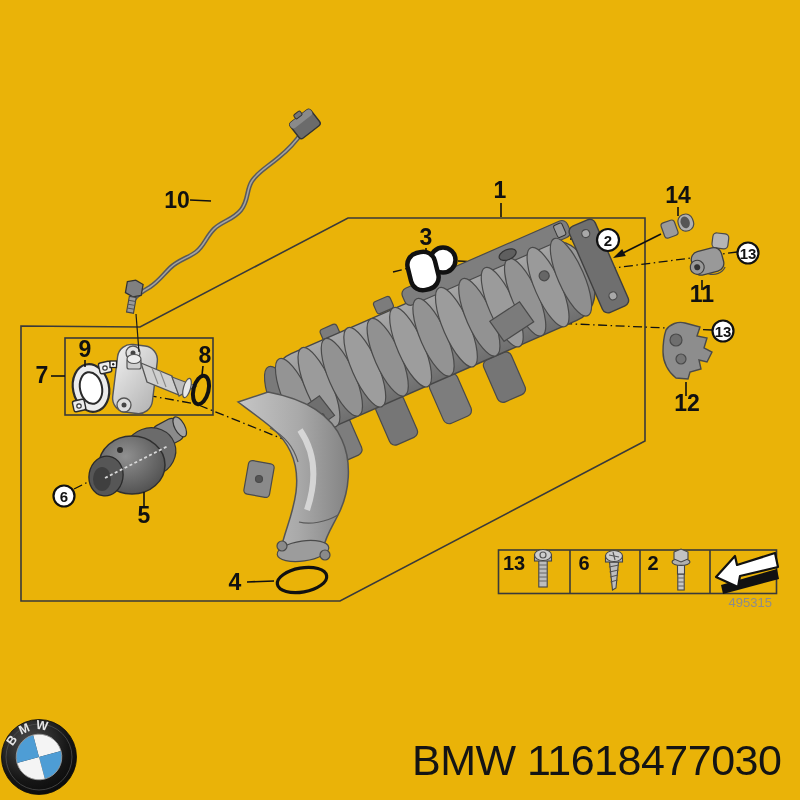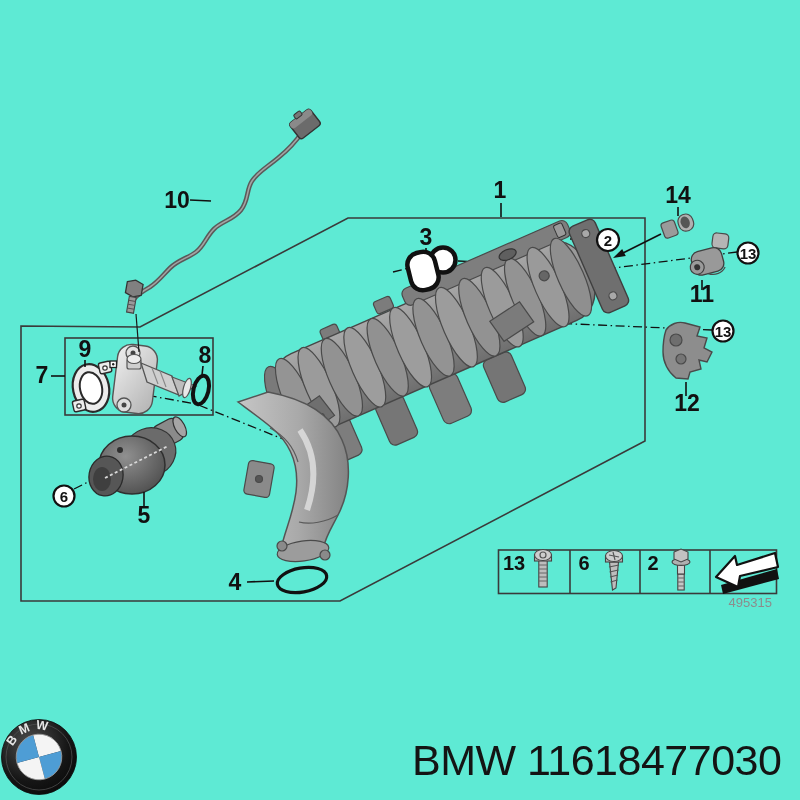--- a/index.html
+++ b/index.html
@@ -1,18 +1,18 @@
 <!DOCTYPE html>
 <html><head>
 <meta charset="utf-8">
 <style>
   html,body{margin:0;padding:0;}
   body{width:800px;height:800px;background:#ffffff;overflow:hidden;
        font-family:"Liberation Sans",sans-serif;}
-  .stage{position:relative;width:800px;height:800px;background:#5eead4;}
+  .stage{position:relative;width:800px;height:800px;background:#eab308;}
   svg{display:block;}
   .callout{font:700 23px "Liberation Sans",sans-serif;fill:#111;}
   .circnum{font:700 15px "Liberation Sans",sans-serif;fill:#111;}
   .legendnum{font:700 20px "Liberation Sans",sans-serif;fill:#111;}
   .drawno{font:400 13px "Liberation Sans",sans-serif;fill:#8c8c8c;}
   .caption{font:400 43px "Liberation Sans",sans-serif;fill:#141414;letter-spacing:-0.5px;}
   .logoarc{font:700 12.5px "Liberation Sans",sans-serif;fill:#e6e6e6;letter-spacing:5px;}
   .ln{stroke:#111;stroke-width:1.6;fill:none;}
   .thin{stroke:#1a1a1a;stroke-width:1.2;fill:none;}
   .dashdot{stroke:#111;stroke-width:1.3;fill:none;stroke-dasharray:9 3.5 1.5 3.5;}

